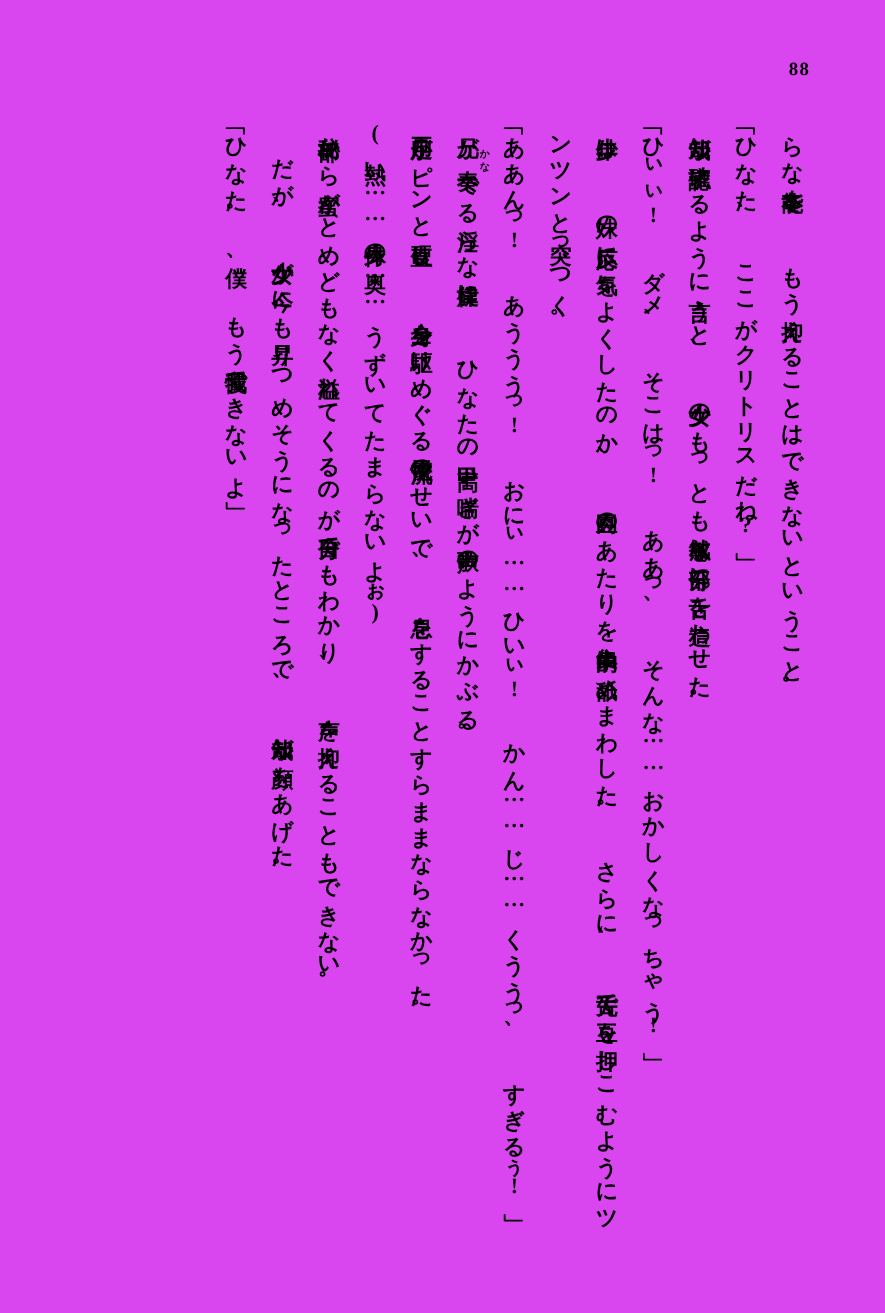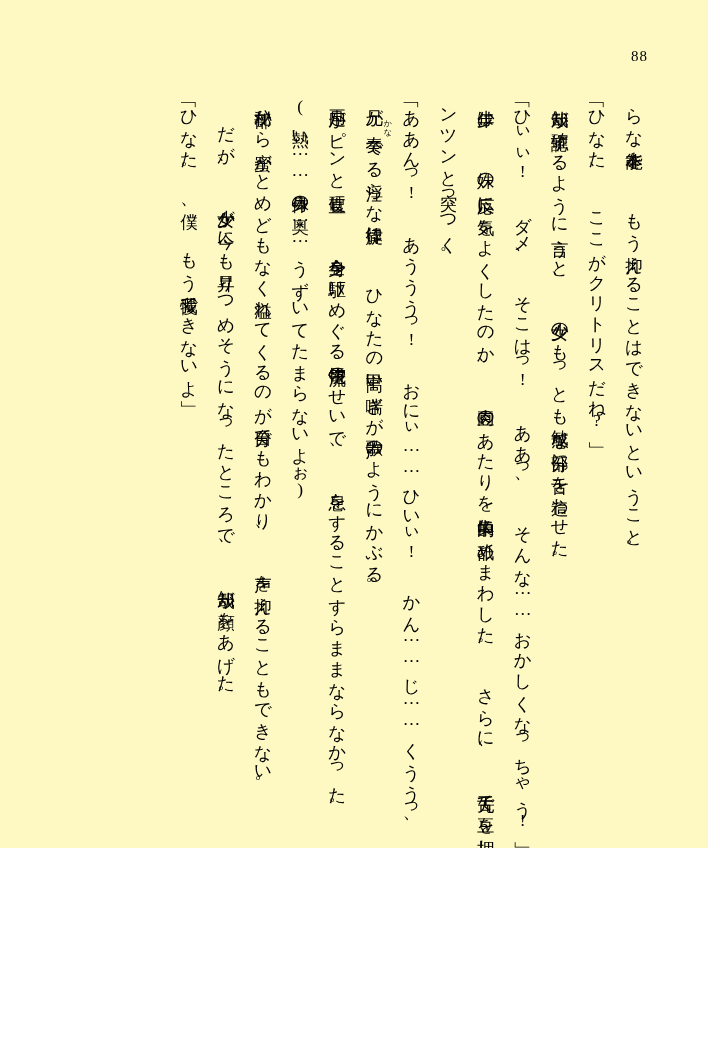--- a/index.html
+++ b/index.html
@@ -3,25 +3,26 @@
 <meta charset="utf-8">
 <style>
   html, body {
     margin: 0;
     padding: 0;
     background: #ffffff;
   }
   .page {
     position: relative;
     width: 708px;
-    height: 848px;
-    background: #fef9c3;
+    height: 1050px;
+    background: #d946ef;
     overflow: hidden;
     font-family: "Liberation Serif", "DejaVu Serif", serif;
     color: #000000;
+    font-weight: bold;
   }
   .page-number {
     position: absolute;
     top: 48px;
     right: 60px;
     font-size: 15px;
     font-family: "Liberation Serif", "DejaVu Serif", serif;
     letter-spacing: 1px;
   }
   .body-text {

